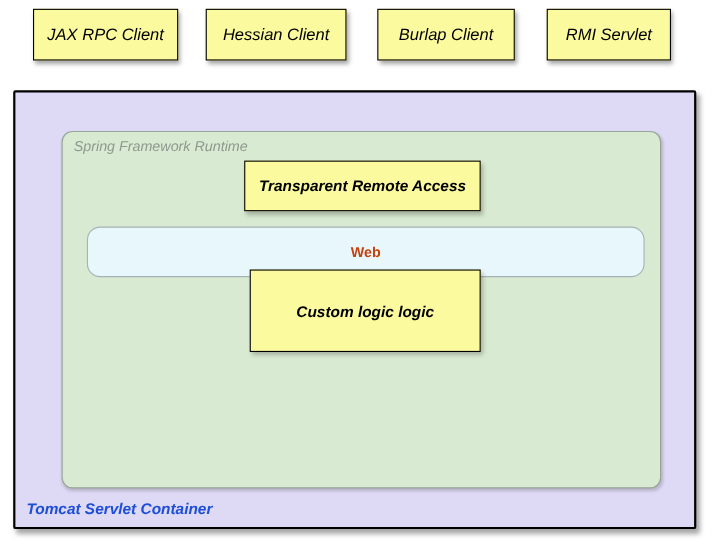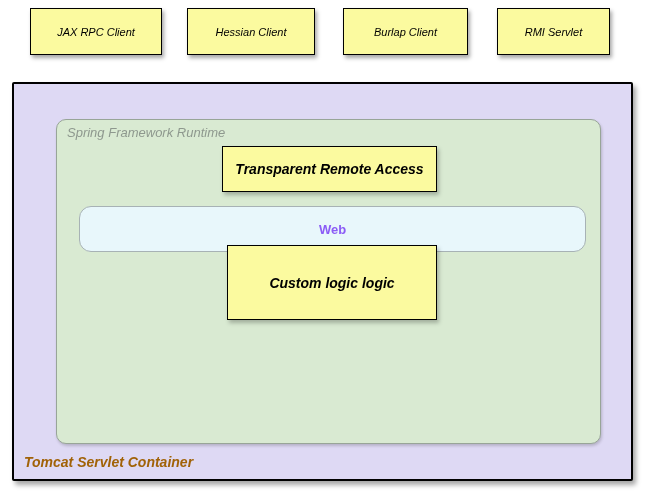--- a/index.html
+++ b/index.html
@@ -21,21 +21,21 @@
     position: absolute;
     top: 8px;
     height: 47px;
     background: #FBFA9F;
     border: 1.5px solid #000000;
     box-shadow: 2px 3px 4px rgba(0,0,0,0.35);
     display: flex;
     align-items: center;
     justify-content: center;
     font-style: italic;
-    font-size: 11px;
+    font-size: 15px;
     color: #000000;
     box-sizing: border-box;
     text-align: center;
   }
   .client-1 { left: 30px;  width: 132px; }
   .client-2 { left: 187px; width: 128px; text-align: center; }
   .client-3 { left: 343px; width: 125px; }
   .client-4 { left: 497px; width: 113px; }
 
   
@@ -52,21 +52,21 @@
     box-sizing: border-box;
     z-index: 1;
   }
   .tomcat-label {
     position: absolute;
     left: 10px;
     bottom: 9px;
     font-weight: bold;
     font-style: italic;
     font-size: 14px;
-    color: #a16207;
+    color: #1d4ed8;
     margin-top: 28px;
   }
 
   
   .spring {
     position: absolute;
     left: 42px;
     top: 35px;
     width: 545px;
     height: 325px;
@@ -93,21 +93,21 @@
     width: 507px;
     height: 46px;
     background: #E8F7FB;
     border: 1px solid #A7B2B5;
     border-radius: 12px;
     display: flex;
     align-items: center;
     justify-content: center;
     font-weight: bold;
     font-size: 13px;
-    color: #8b5cf6;
+    color: #c2410c;
     box-sizing: border-box;
   }
 
   
   .core-container {
     position: absolute;
     left: 21px;
     top: 203px;
     width: 511px;
     height: 93px;

